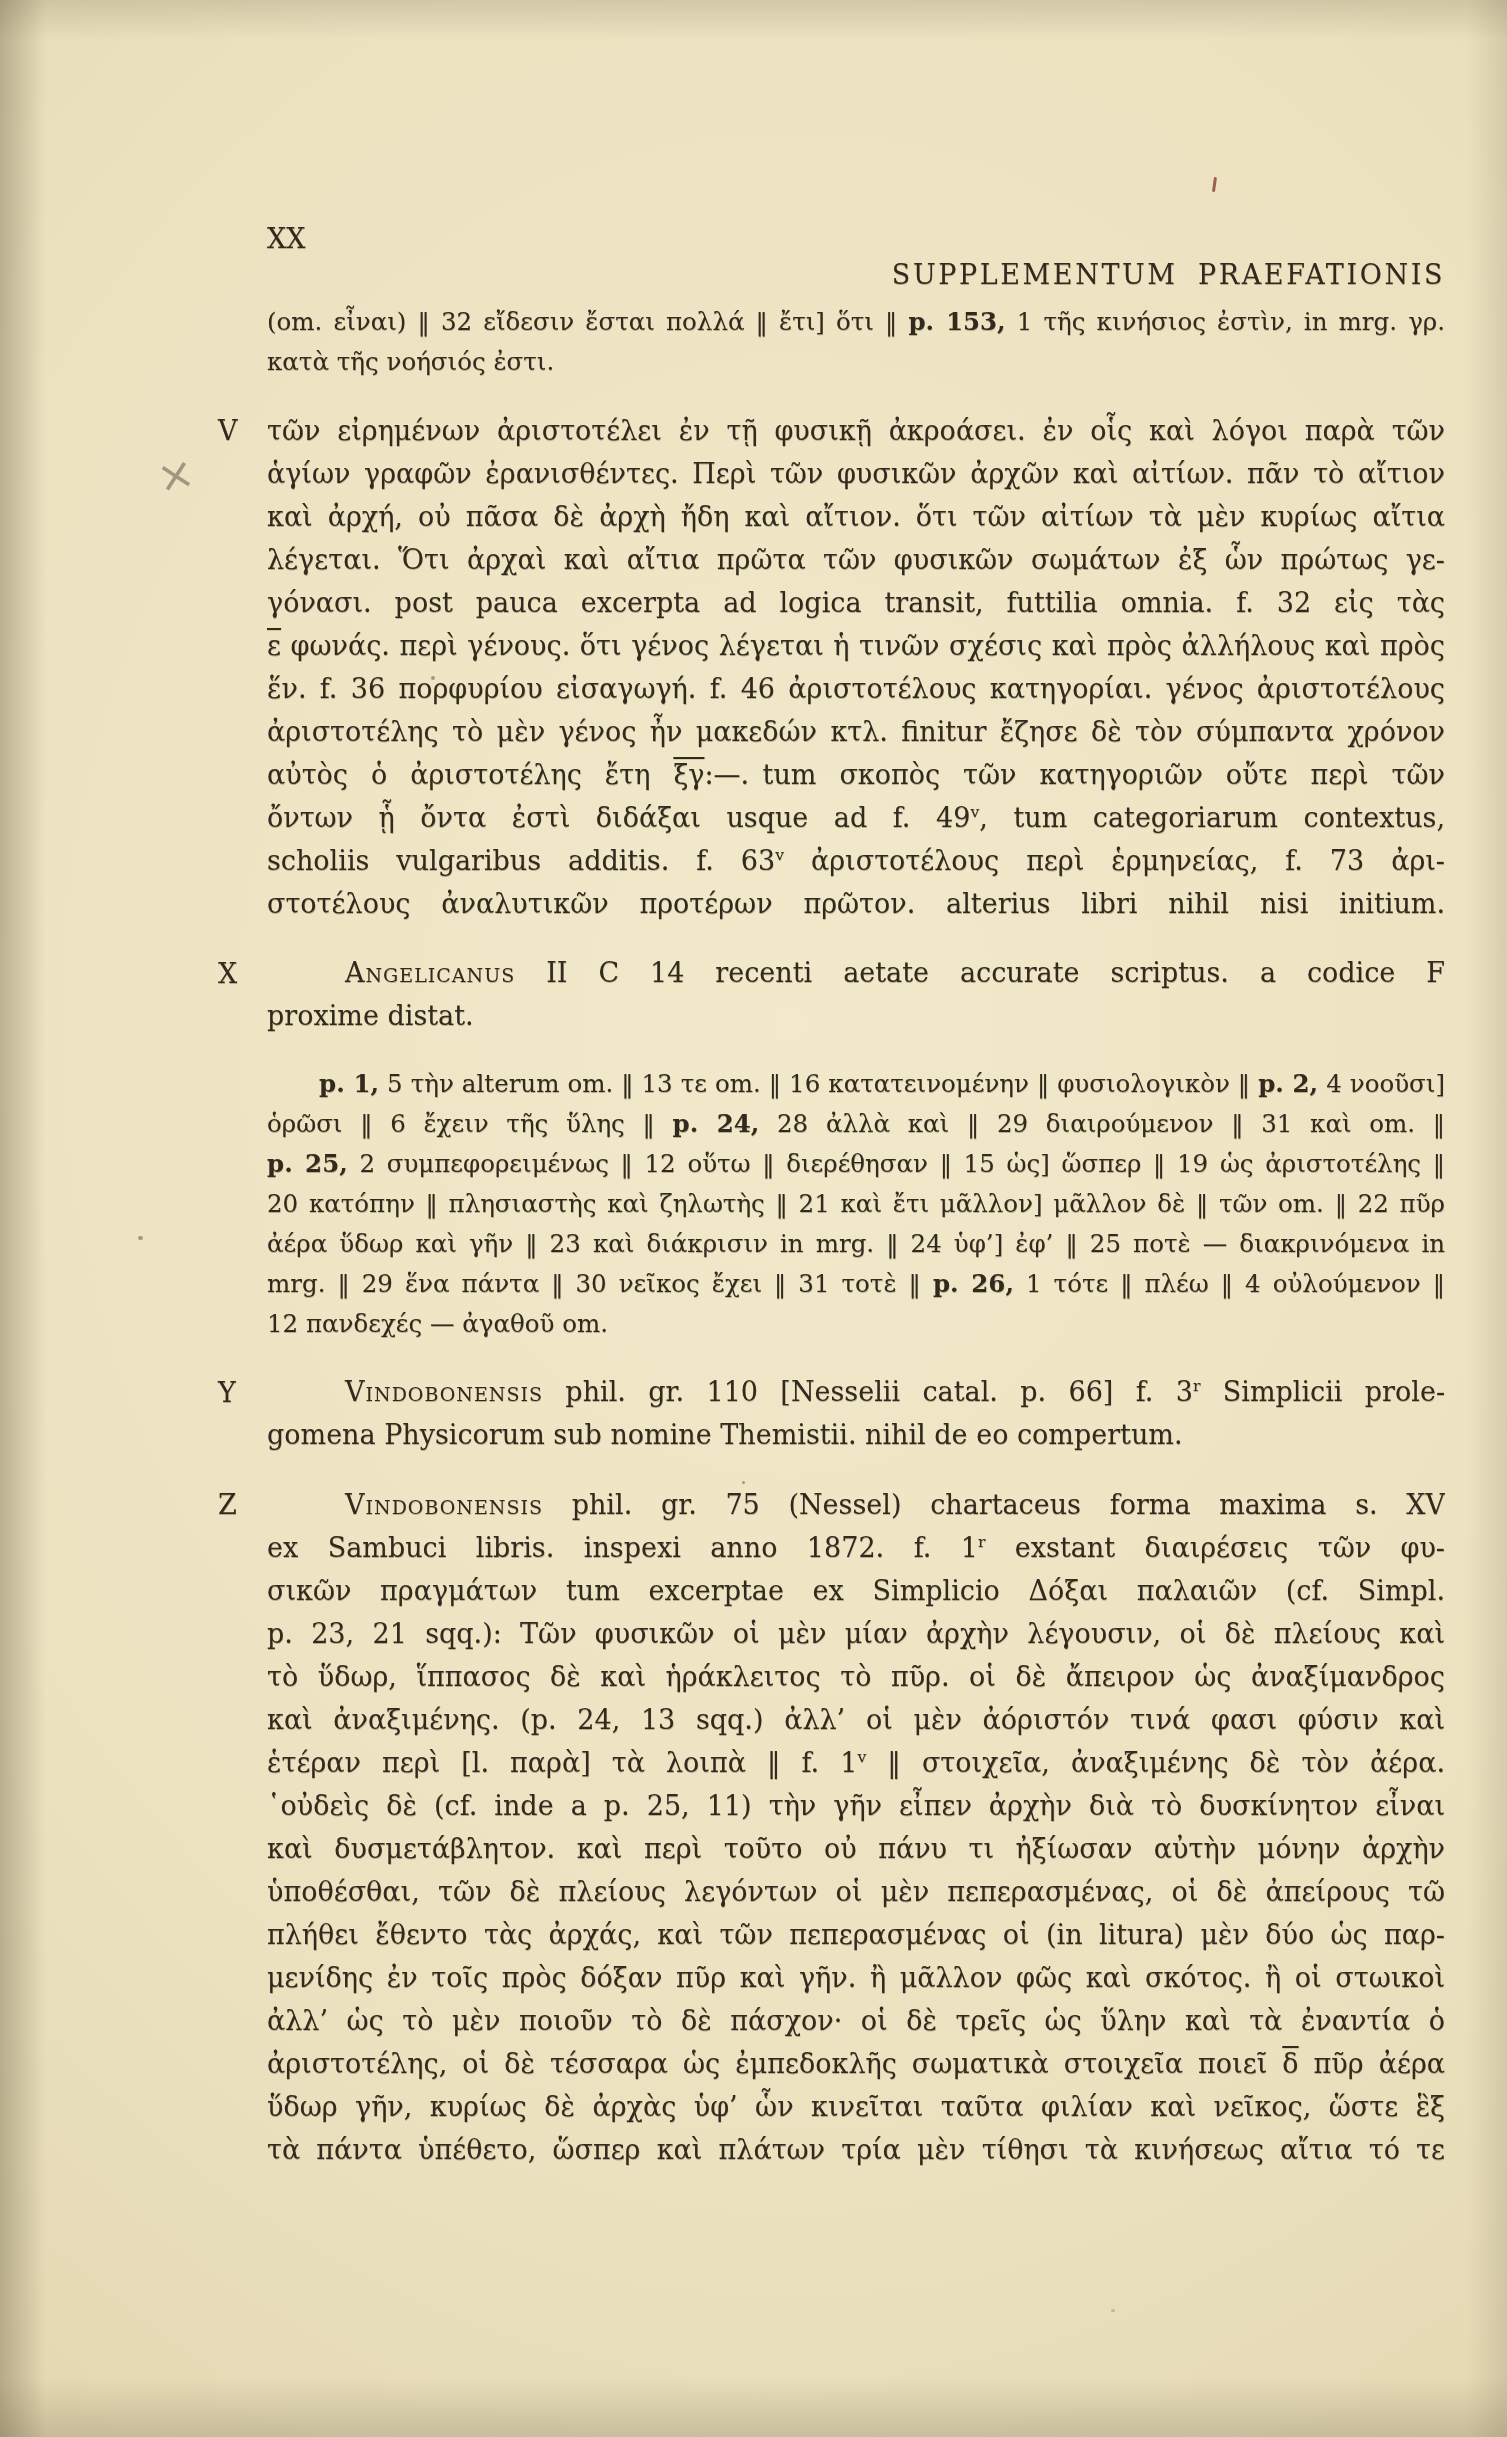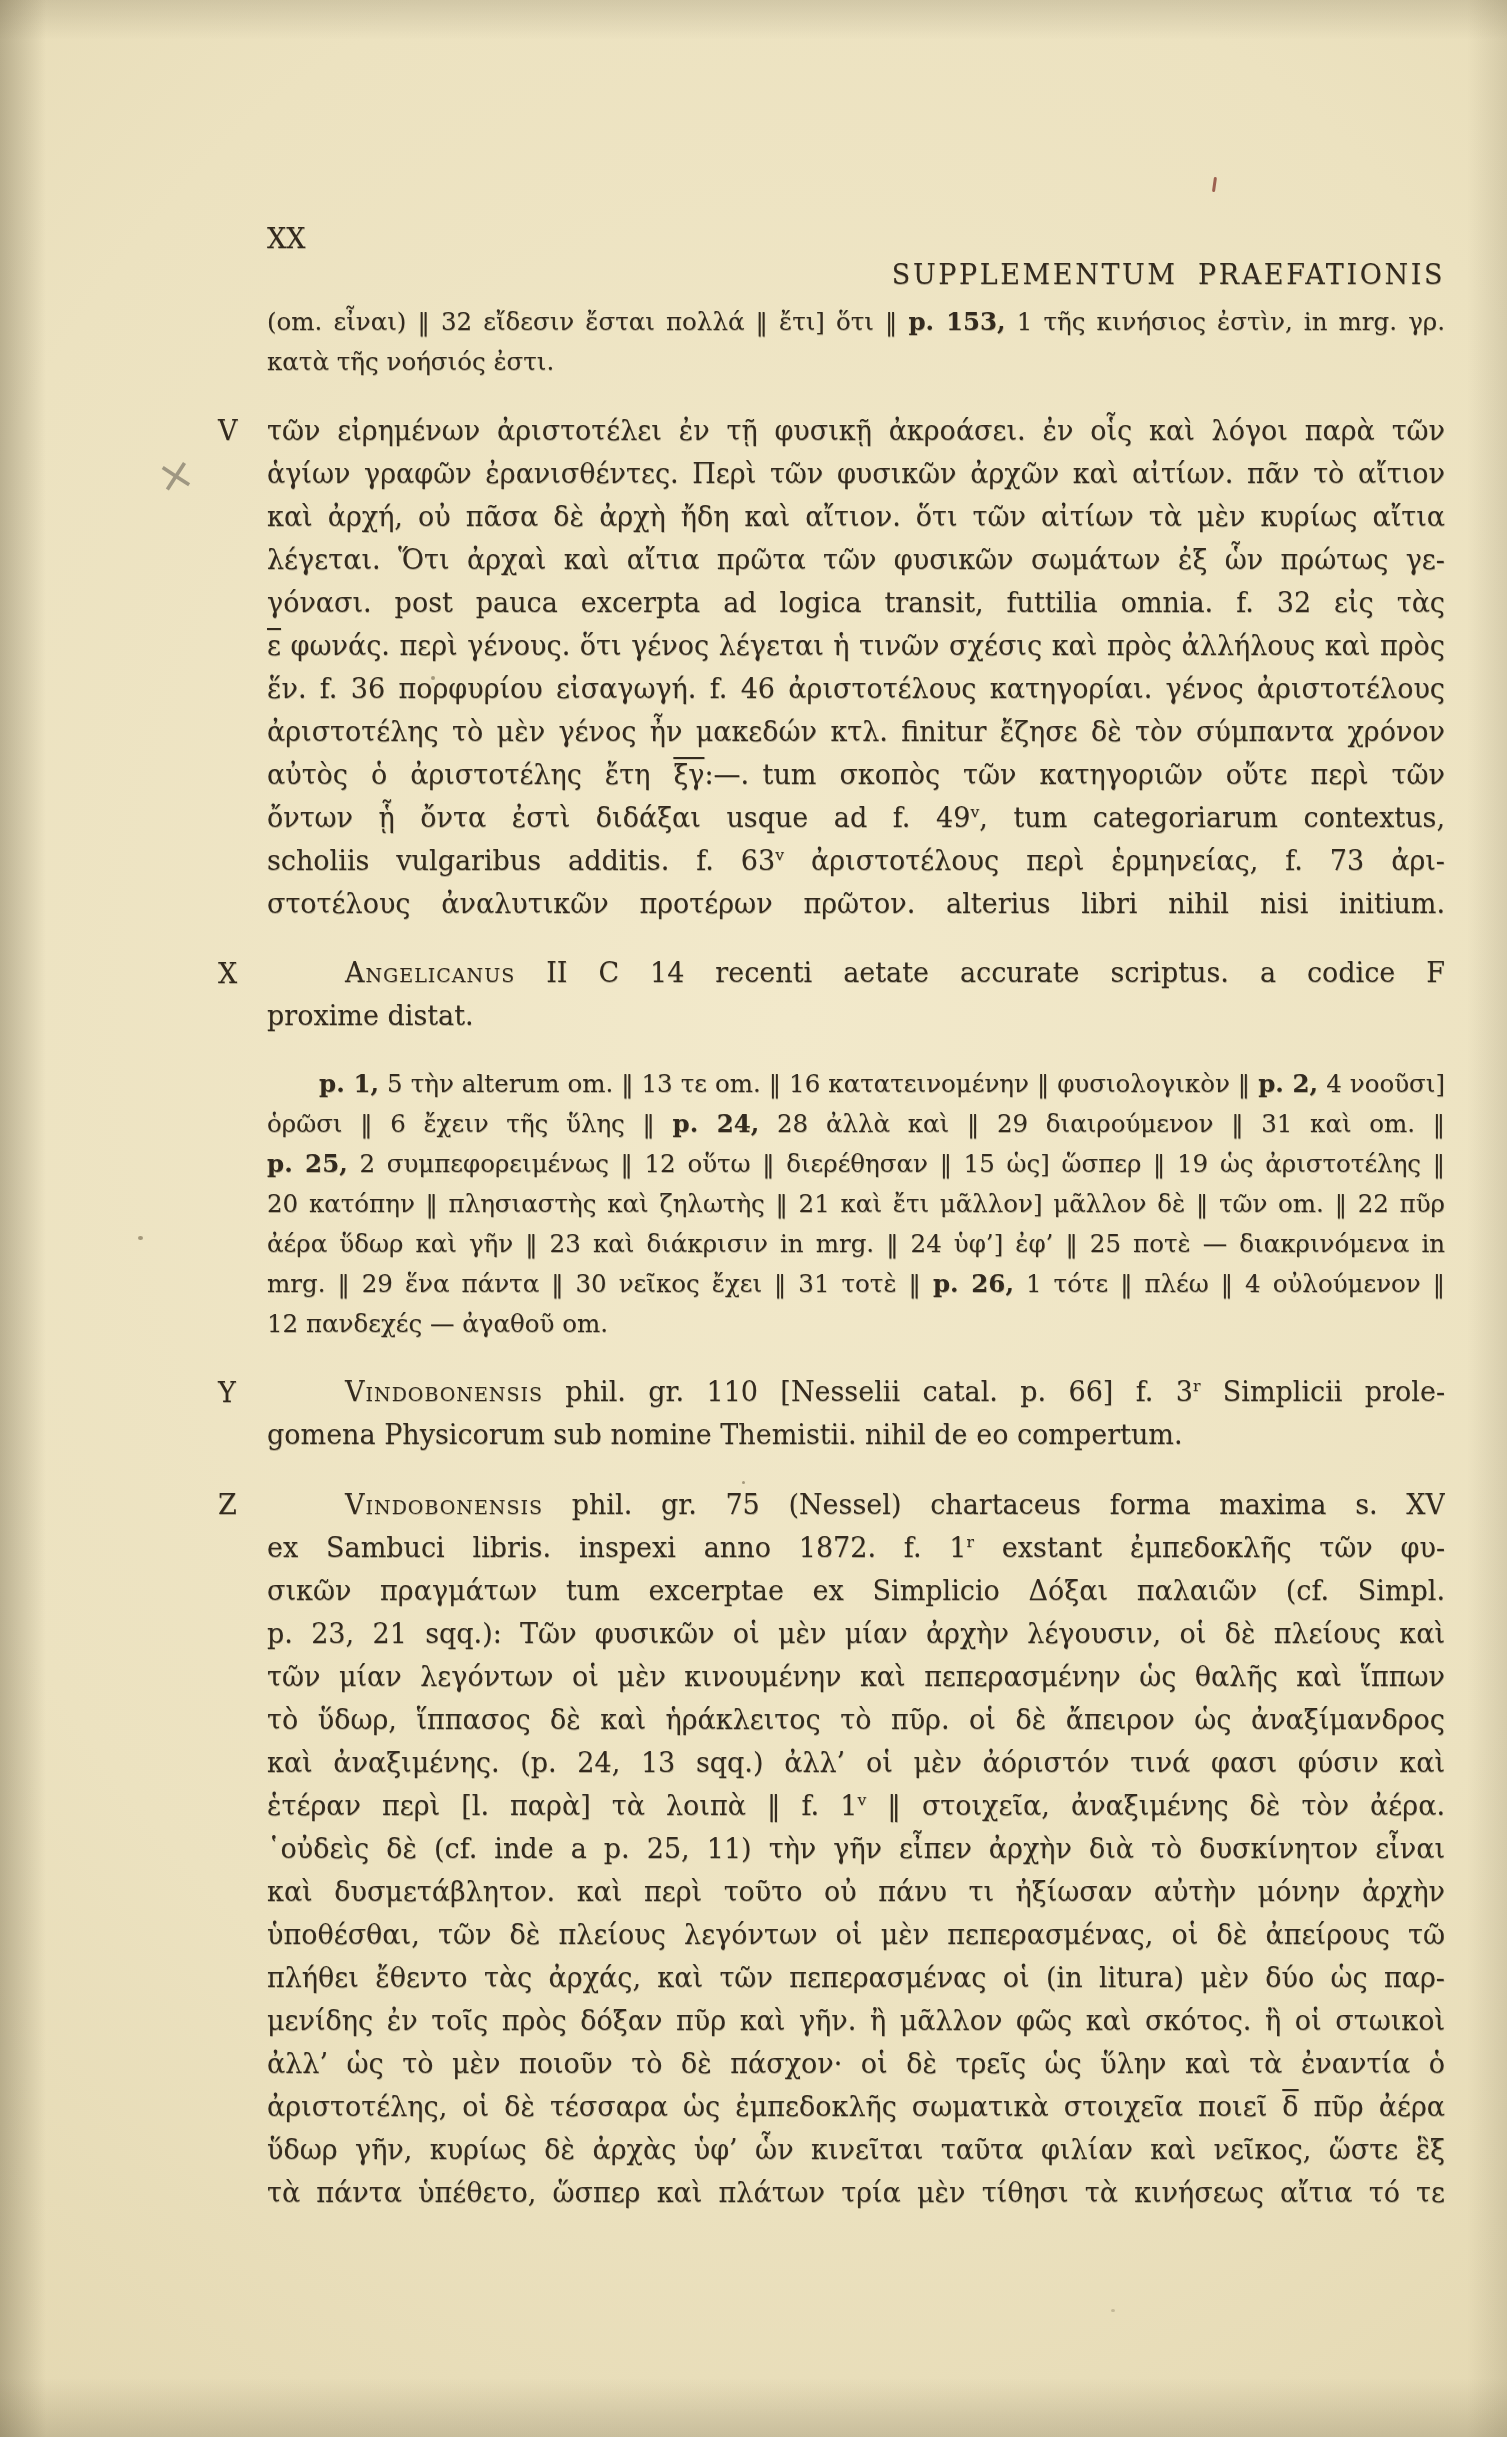--- a/index.html
+++ b/index.html
@@ -95,24 +95,23 @@
         <div class="line nojust"><span>12 πανδεχές — ἀγαθοῦ om.</span></div>
       </div>
       <div class="block body">
         <span class="siglum">Y</span>
         <div class="line indent"><span class="sc">Vindobonensis</span><span> phil. gr. 110 [Nesselii catal. p. 66] f. 3</span><span class="sup">r</span><span> Simplicii prole-</span></div>
         <div class="line nojust"><span>gomena Physicorum sub nomine Themistii. nihil de eo compertum.</span></div>
       </div>
       <div class="block body">
         <span class="siglum">Z</span>
         <div class="line indent"><span class="sc">Vindobonensis</span><span> phil. gr. 75 (Nessel) chartaceus forma maxima s. XV</span></div>
-        <div class="line"><span>ex Sambuci libris. inspexi anno 1872. f. 1</span><span class="sup">r</span><span> exstant ἐμπεδοκλῆς τῶν φυ-</span></div>
+        <div class="line"><span>ex Sambuci libris. inspexi anno 1872. f. 1</span><span class="sup">r</span><span> exstant διαιρέσεις τῶν φυ-</span></div>
         <div class="line"><span>σικῶν πραγμάτων tum excerptae ex Simplicio Δόξαι παλαιῶν (cf. Simpl.</span></div>
         <div class="line"><span>p. 23, 21 sqq.): Τῶν φυσικῶν οἱ μὲν μίαν ἀρχὴν λέγουσιν, οἱ δὲ πλείους καὶ</span></div>
-        <div class="line"><span>τῶν μίαν λεγόντων οἱ μὲν κινουμένην καὶ πεπερασμένην ὡς θαλῆς καὶ ἵππων</span></div>
         <div class="line"><span>τὸ ὕδωρ, ἵππασος δὲ καὶ ἡράκλειτος τὸ πῦρ. οἱ δὲ ἄπειρον ὡς ἀναξίμανδρος</span></div>
         <div class="line"><span>καὶ ἀναξιμένης. (p. 24, 13 sqq.) ἀλλ’ οἱ μὲν ἀόριστόν τινά φασι φύσιν καὶ</span></div>
         <div class="line"><span>ἑτέραν περὶ [l. παρὰ] τὰ λοιπὰ ‖ f. 1</span><span class="sup">v</span><span> ‖ στοιχεῖα, ἀναξιμένης δὲ τὸν ἀέρα.</span></div>
         <div class="line"><span>῾οὐδεὶς δὲ (cf. inde a p. 25, 11) τὴν γῆν εἶπεν ἀρχὴν διὰ τὸ δυσκίνητον εἶναι</span></div>
         <div class="line"><span>καὶ δυσμετάβλητον. καὶ περὶ τοῦτο οὐ πάνυ τι ἠξίωσαν αὐτὴν μόνην ἀρχὴν</span></div>
         <div class="line"><span>ὑποθέσθαι, τῶν δὲ πλείους λεγόντων οἱ μὲν πεπερασμένας, οἱ δὲ ἀπείρους τῶ</span></div>
         <div class="line"><span>πλήθει ἔθεντο τὰς ἀρχάς, καὶ τῶν πεπερασμένας οἱ (in litura) μὲν δύο ὡς παρ-</span></div>
         <div class="line"><span>μενίδης ἐν τοῖς πρὸς δόξαν πῦρ καὶ γῆν. ἢ μᾶλλον φῶς καὶ σκότος. ἢ οἱ στωικοὶ</span></div>
         <div class="line"><span>ἀλλ’ ὡς τὸ μὲν ποιοῦν τὸ δὲ πάσχον· οἱ δὲ τρεῖς ὡς ὕλην καὶ τὰ ἐναντία ὁ</span></div>
         <div class="line"><span>ἀριστοτέλης, οἱ δὲ τέσσαρα ὡς ἐμπεδοκλῆς σωματικὰ στοιχεῖα ποιεῖ </span><span class="ov">δ</span><span> πῦρ ἀέρα</span></div>

